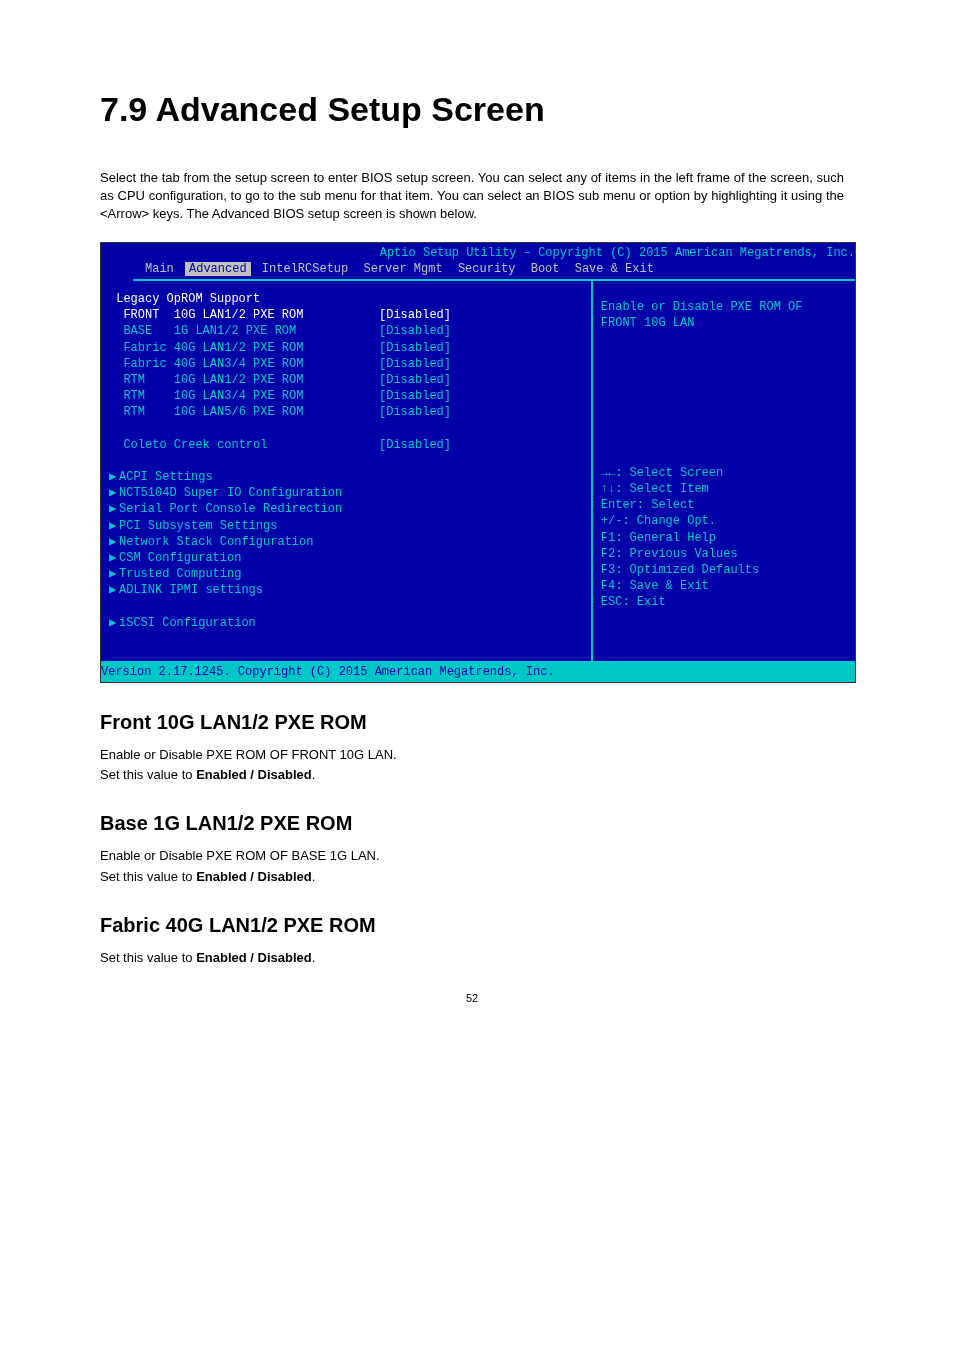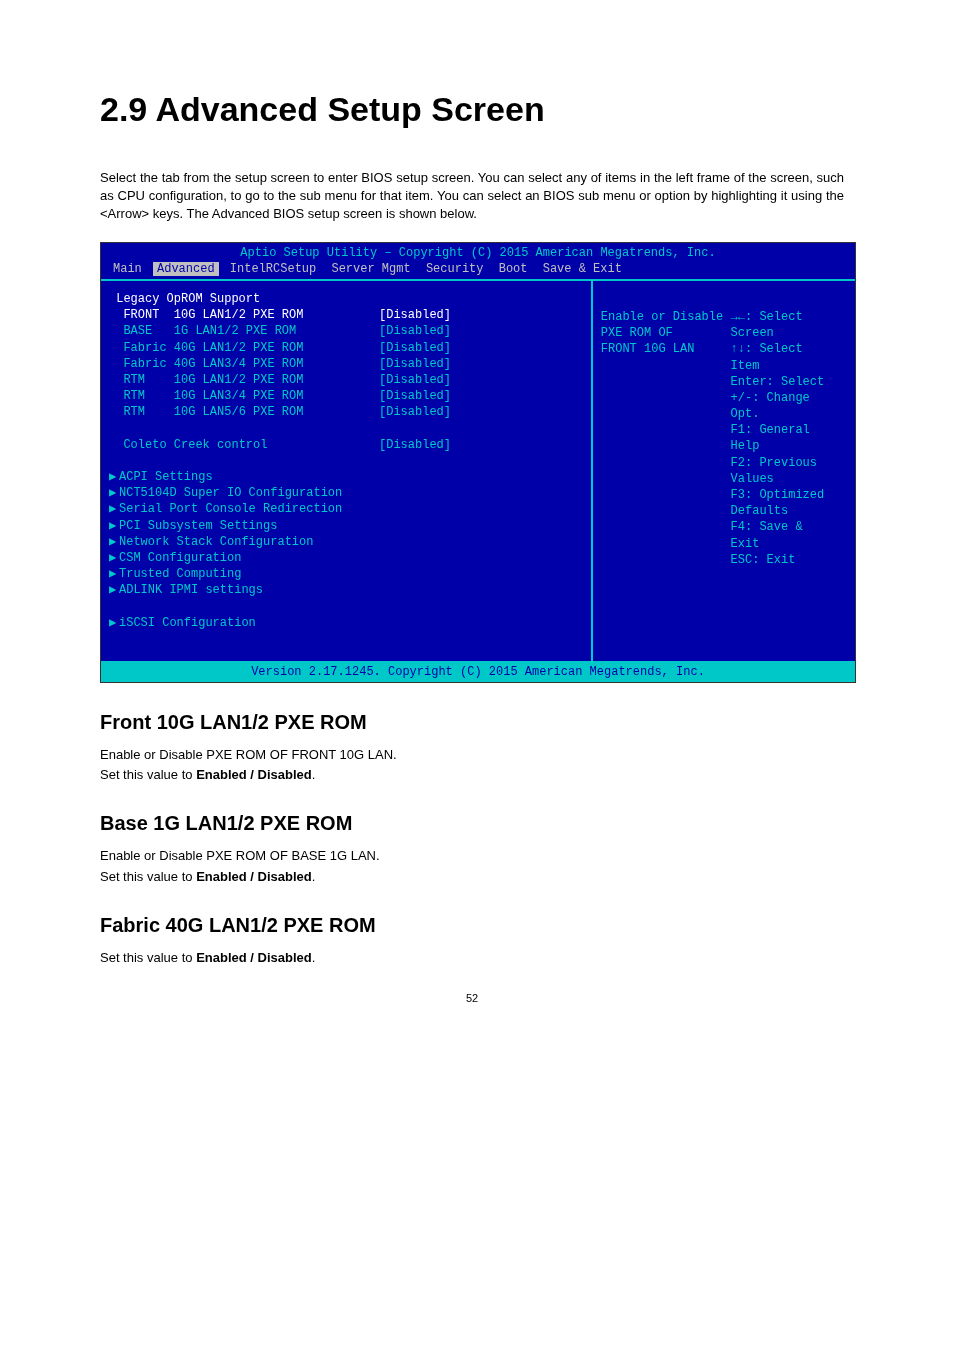--- a/index.html
+++ b/index.html
@@ -17,66 +17,67 @@
     background: #0000a8;
     color: #c0c0c0;
     font-family: "Courier New", monospace;
     font-size: 12px;
     line-height: 1.35;
     border: 1px solid #333;
   }
   .bios .title-bar {
     background: #0000a8;
     color: #00c8c8;
-    text-align: center;
+    text-align: right;
     padding: 2px 0 0 0;
   }
   .bios .menu-bar {
     background: #0000a8;
     color: #c0c0c0;
     padding: 0 0 2px 8px;
     border-bottom: 2px solid #00c8c8;
+    margin-left: 32px;
   }
   .bios .menu-bar span { padding: 0 4px; }
   .bios .menu-bar .active { background: #c0c0c0; color: #0000a8; }
   .bios .body {
     display: flex;
     min-height: 300px;
   }
   .bios .left {
     flex: 1.9;
     padding: 10px 14px 30px 8px;
     border-right: 2px solid #00c8c8;
   }
   .bios .right {
     flex: 1;
-    padding: 28px 8px;
+    padding: 18px 8px;
     display: flex;
+    flex-direction: column;
   }
   .bios .row { display: flex; white-space: pre; }
   .bios .label { flex: 0 0 270px; }
   .bios .val { color: #c0c0c0; }
   .bios .white { color: #ffffff; }
   .bios .cyan { color: #00c8c8; }
   .bios .help-spacer { flex: 1; }
   .bios .version {
     background: #00c8c8;
     color: #0000a8;
-    text-align: center;
     padding: 1px 0 2px 0;
     border-top: 2px solid #00c8c8;
   }
   .tri { display:inline-block; width:10px; }
 </style>
 </head>
 <body>
 
 <div class="page">
 
-  <h1>2.9 Advanced Setup Screen</h1>
+  <h1>7.9 Advanced Setup Screen</h1>
 
   <p>Select the               tab from the setup screen to enter               BIOS setup screen. You can select any of items in the left frame of the screen, such as CPU configuration, to go to the sub menu for that item. You can select an               BIOS sub menu or option by highlighting it using the &lt;Arrow&gt; keys. The Advanced BIOS setup screen is shown below.</p>
 
   <div class="bios">
     <div class="title-bar">Aptio Setup Utility – Copyright (C) 2015 American Megatrends, Inc.</div>
     <div class="menu-bar">
       <span>Main</span>
       <span class="active">Advanced</span>
       <span>IntelRCSetup</span>
       <span>Server Mgmt</span>

